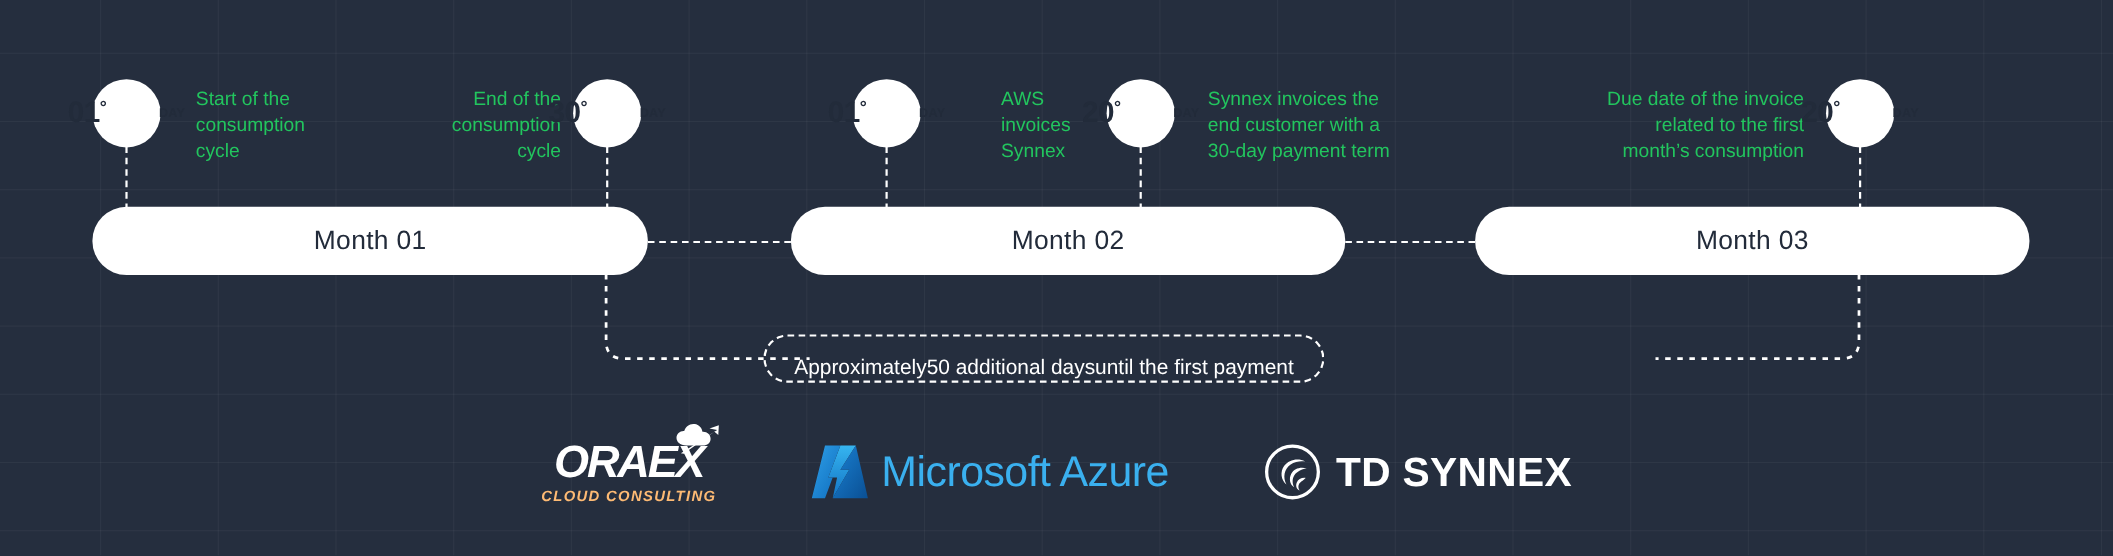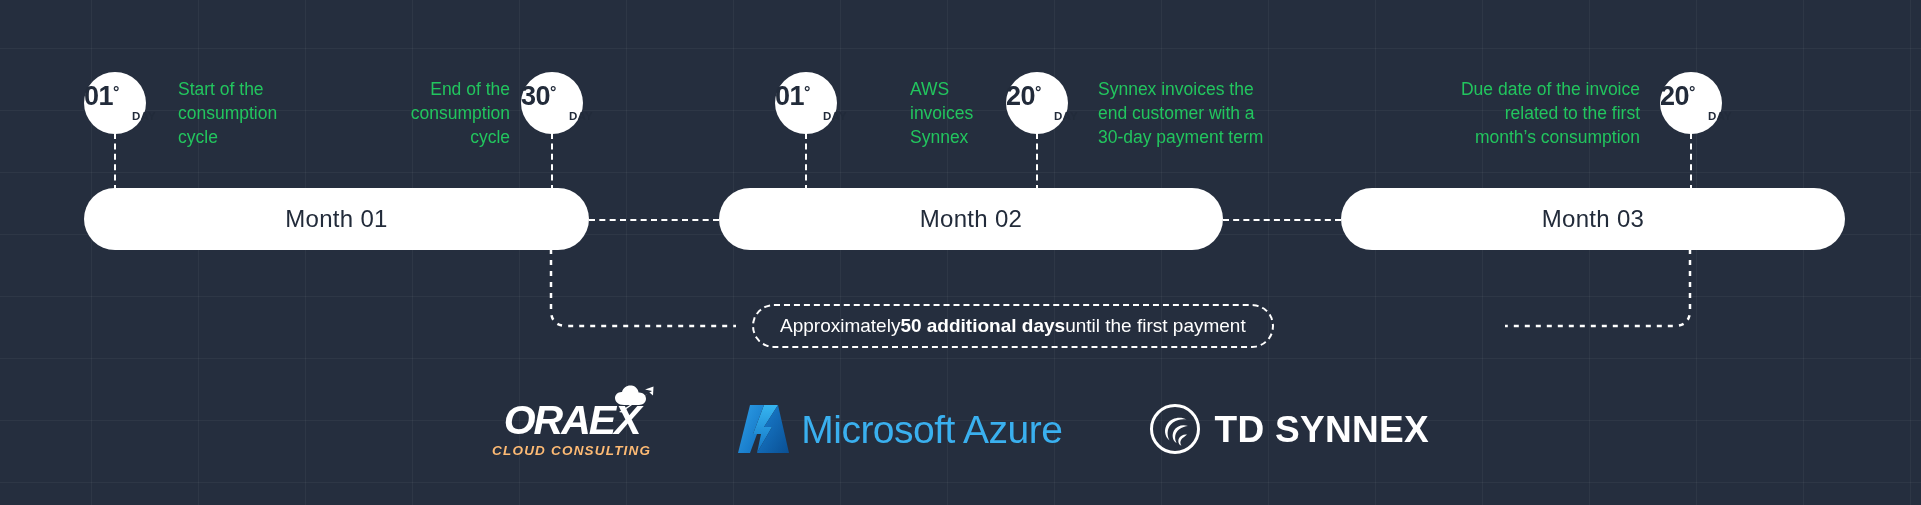--- a/index.html
+++ b/index.html
@@ -35,21 +35,22 @@
 
   
   .badge {
     position: absolute;
     width: 62px;
     height: 62px;
     border-radius: 50%;
     background: #ffffff;
     color: #222b3a;
     display: flex;
-    flex-direction: column;
+    flex-direction: row;
+    align-items: center;
     justify-content: center;
     z-index: 6;
   }
   .badge .num {
     font-size: 27px;
     font-weight: 700;
     line-height: 0.96;
     letter-spacing: -0.5px;
     display: flex;
     align-items: flex-start;
@@ -124,21 +125,21 @@
     display: flex;
     align-items: center;
     justify-content: center;
     padding: 0 26px;
     color: #ffffff;
     font-size: 19px;
     white-space: nowrap;
     z-index: 5;
     background: transparent;
   }
-  .callout b { font-weight: 700; }
+  .callout b { font-weight: 400; }
 
   
   #elbows {
     position: absolute;
     inset: 0;
     z-index: 3;
     pointer-events: none;
   }
 
   
@@ -282,21 +283,21 @@
   <div class="pill" style="left:719px; top:188px; width:504px;">
     <span>Month 02</span>
   </div>
 
   <div class="link" style="left:1223px; top:219px; width:118px;"></div>
 
   <div class="pill" style="left:1341px; top:188px; width:504px;">
     <span>Month 03</span>
   </div>
 
-  <div class="callout" style="left:752px; top:304px;">
+  <div class="callout" style="left:694px; top:304px;align-items:flex-end;">
     <span>Approximately </span>
       <b>50 additional days</b>
       <span> until the first payment</span>
   </div>
 
   <div id="logos">
 
     <div class="logo logo-oraex">
       <div class="oraex-word">
         <span>ORAEX</span>

